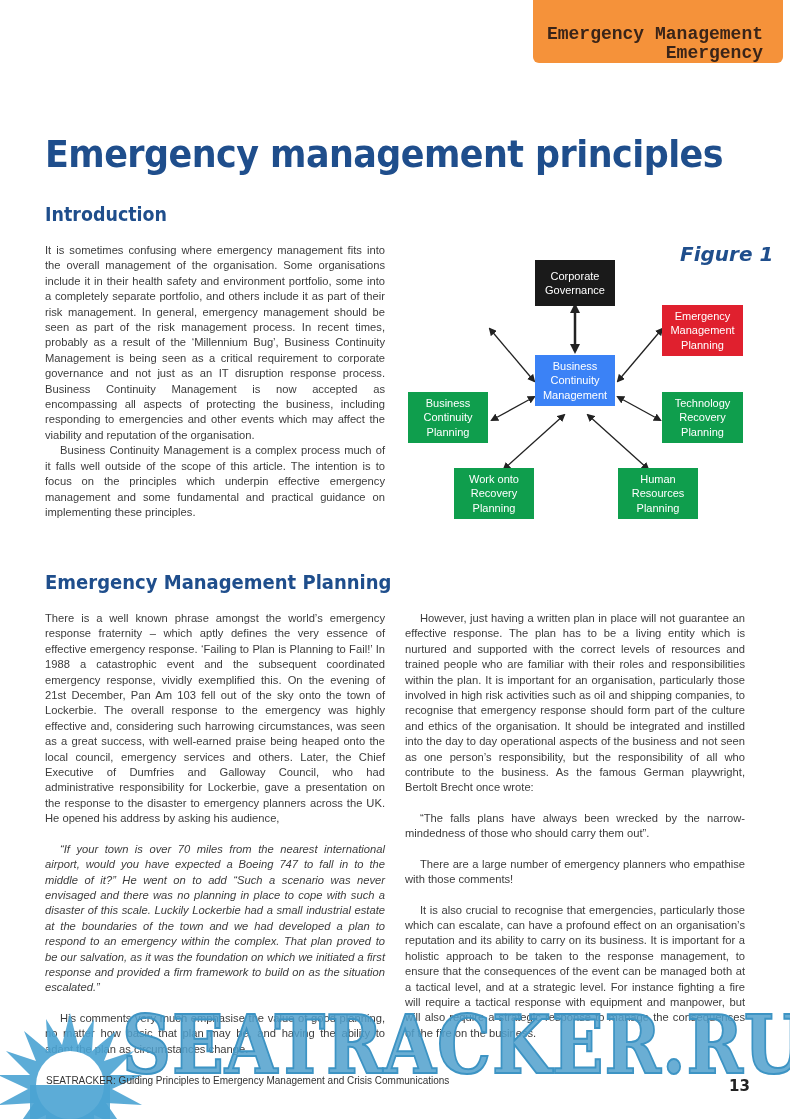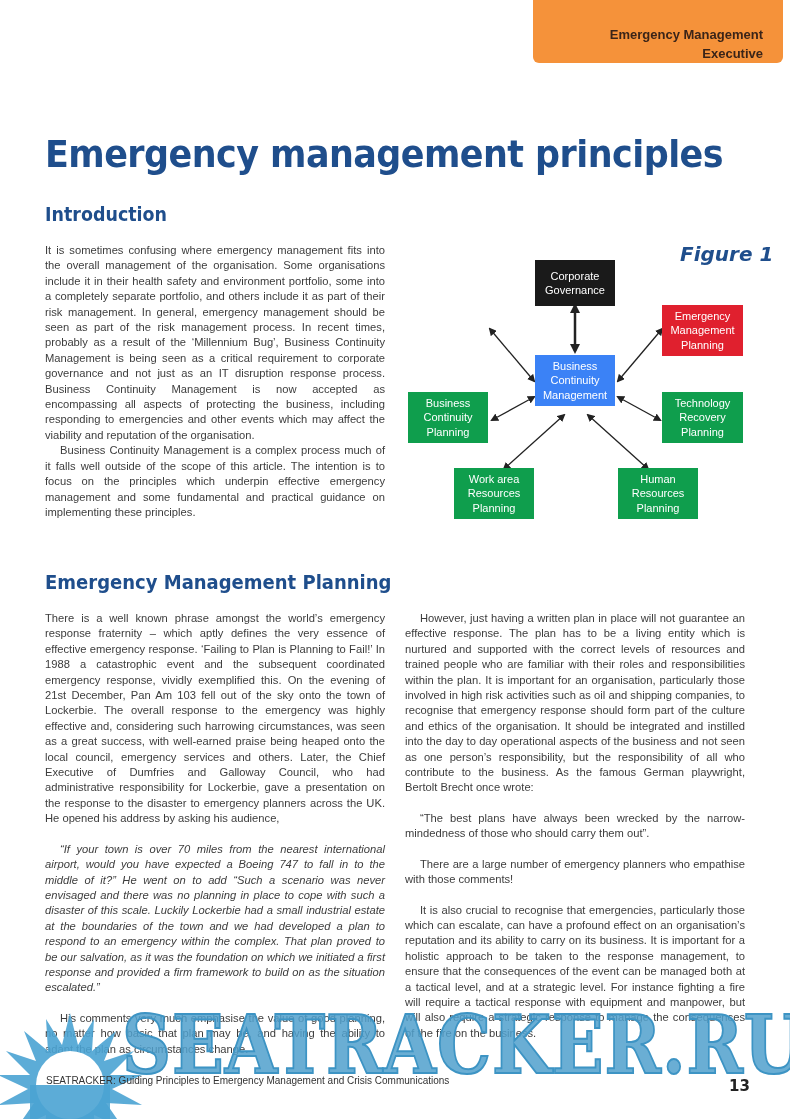--- a/index.html
+++ b/index.html
@@ -1,21 +1,21 @@
 <!DOCTYPE html>
 <html><head>
 <meta charset="utf-8">
 <style>
   html, body { margin: 0; padding: 0; background: #ffffff; }
   body { width: 790px; height: 1119px; position: relative; overflow: hidden;
          font-family: "DejaVu Sans", sans-serif; color: #3a3a3a; }
   .tab { position: absolute; left: 533px; top: 0; width: 250px; height: 63px;
          background: #f5923a; border-radius: 0 0 6px 6px; }
   .tab-text { position: absolute; right: 20px; top: 25px; text-align: right;
-              font-family: Liberation Sans, sans-serif; font-weight: bold; font-size: 13px;
+              font-family: Liberation Mono, monospace; font-weight: bold; font-size: 18px;
               color: #3a2418; line-height: 19px; }
   .page-title { position: absolute; left: 45px; top: 132px; margin: 0;
                 font-family: "DejaVu Sans", sans-serif; font-size: 38px; font-weight: bold;
                 color: #1f4e8c; letter-spacing: -0.6px; transform: scaleX(0.92); transform-origin: left top; }
   .h2 { position: absolute; margin: 0; font-family: "DejaVu Sans", sans-serif; font-weight: bold;
         color: #1f4e8c; }
   .h2.intro { left: 45px; top: 203px; font-size: 19px; transform: scaleX(0.92); transform-origin: left top; }
   .h2.emp { left: 45px; top: 570px; font-size: 20px; transform: scaleX(0.9); transform-origin: left top; }
   .body-text { position: absolute; font-family: "Liberation Sans", sans-serif; font-size: 11.2px;
                line-height: 15.4px; text-align: justify; color: #3c3c3c; }
@@ -46,21 +46,21 @@
              font-weight: bold; font-size: 80px; letter-spacing: 1px; color: rgba(80,160,205,0.85);
              -webkit-text-stroke: 2px #3d94c4; z-index: 2; transform: scaleX(0.85); transform-origin: left top;
              line-height: 1; }
 </style>
 </head>
 <body>
 
 <div class="tab">
   <div class="tab-text">
     <div>Emergency Management</div>
-    <div>Executive</div>
+    <div>Emergency</div>
   </div>
 </div>
 
 <h1 class="page-title">Emergency management principles</h1>
 
 <h2 class="h2 intro">Introduction</h2>
 
 <div class="body-text intro-col">
   <p>It is sometimes confusing where emergency management fits into the overall management of the organisation. Some organisations include it in their health safety and environment portfolio, some into a completely separate portfolio, and others include it as part of their risk management. In general, emergency management should be seen as part of the risk management process. In recent times, probably as a result of the ‘Millennium Bug’, Business Continuity Management is being seen as a critical requirement to corporate governance and not just as an IT disruption response process. Business Continuity Management is now accepted as encompassing all aspects of protecting the business, including responding to emergencies and other events which may affect the viability and reputation of the organisation.</p>
   <p class="indent">Business Continuity Management is a complex process much of it falls well outside of the scope of this article. The intention is to focus on the principles which underpin effective emergency management and some fundamental and practical guidance on implementing these principles.</p>
@@ -84,35 +84,35 @@
     <line x1="92" y1="165" x2="134" y2="142" stroke="#222" stroke-width="1.3" marker-start="url(#ah)" marker-end="url(#ah)"></line>
     <line x1="260" y1="165" x2="218" y2="142" stroke="#222" stroke-width="1.3" marker-start="url(#ah)" marker-end="url(#ah)"></line>
     <line x1="104" y1="214" x2="164" y2="160" stroke="#222" stroke-width="1.3" marker-start="url(#ah)" marker-end="url(#ah)"></line>
     <line x1="248" y1="214" x2="188" y2="160" stroke="#222" stroke-width="1.3" marker-start="url(#ah)" marker-end="url(#ah)"></line>
   </svg>
   <div class="node black" style="left:135px;top:5px;width:80px;height:46px">Corporate Governance</div>
   <div class="node red" style="left:262px;top:50px;width:81px;height:51px">Emergency Management Planning</div>
   <div class="node blue" style="left:135px;top:100px;width:80px;height:51px">Business Continuity Management</div>
   <div class="node green" style="left:8px;top:137px;width:80px;height:51px">Business Continuity Planning</div>
   <div class="node green" style="left:262px;top:137px;width:81px;height:51px">Technology Recovery Planning</div>
-  <div class="node green" style="left:54px;top:213px;width:80px;height:51px">Work area Resources Planning</div>
+  <div class="node green" style="left:54px;top:213px;width:80px;height:51px">Work onto Recovery Planning</div>
   <div class="node green" style="left:218px;top:213px;width:80px;height:51px">Human Resources Planning</div>
 </div>
 
 <h2 class="h2 emp">Emergency Management Planning</h2>
 
 <div class="body-text left-col">
   <p>There is a well known phrase amongst the world’s emergency response fraternity – which aptly defines the very essence of effective emergency response. ‘Failing to Plan is Planning to Fail!’ In 1988 a catastrophic event and the subsequent coordinated emergency response, vividly exemplified this. On the evening of 21st December, Pan Am 103 fell out of the sky onto the town of Lockerbie. The overall response to the emergency was highly effective and, considering such harrowing circumstances, was seen as a great success, with well-earned praise being heaped onto the local council, emergency services and others. Later, the Chief Executive of Dumfries and Galloway Council, who had administrative responsibility for Lockerbie, gave a presentation on the response to the disaster to emergency planners across the UK. He opened his address by asking his audience,</p>
   <p class="indent italic gap">“If your town is over 70 miles from the nearest international airport, would you have expected a Boeing 747 to fall in to the middle of it?” He went on to add “Such a scenario was never envisaged and there was no planning in place to cope with such a disaster of this scale. Luckily Lockerbie had a small industrial estate at the boundaries of the town and we had developed a plan to respond to an emergency within the complex. That plan proved to be our salvation, as it was the foundation on which we initiated a first response and provided a firm framework to build on as the situation escalated.”</p>
   <p class="indent gap">His comments very much emphasise the value of good planning, no matter how basic that plan may be, and having the ability to adapt the plan as circumstances change.</p>
 </div>
 
 <div class="body-text right-col">
   <p class="indent">However, just having a written plan in place will not guarantee an effective response. The plan has to be a living entity which is nurtured and supported with the correct levels of resources and trained people who are familiar with their roles and responsibilities within the plan. It is important for an organisation, particularly those involved in high risk activities such as oil and shipping companies, to recognise that emergency response should form part of the culture and ethics of the organisation. It should be integrated and instilled  into the day to day operational aspects of the business and not seen as one person’s responsibility, but the responsibility of all who contribute to the business. As the famous German playwright, Bertolt Brecht once wrote:</p>
-  <p class="indent gap">“The best plans have always been wrecked by the narrow-mindedness of those who should carry them out”.</p>
+  <p class="indent gap">“The falls plans have always been wrecked by the narrow-mindedness of those who should carry them out”.</p>
   <p class="indent gap">There are a large number of emergency planners who empathise with those comments!</p>
   <p class="indent gap">It is also crucial to recognise that emergencies, particularly those which can escalate, can have a profound effect on an organisation’s reputation and its ability to carry on its business. It is important for a holistic approach to be taken to the response management, to ensure that the consequences of the event can be managed both at a tactical level, and at a strategic level. For instance fighting a fire will require a tactical response with equipment and manpower, but will also require a strategic response to manage the consequences of the fire on the business.</p>
 </div>
 
 <svg class="watermark" viewBox="0 0 790 144">
   <g transform="translate(70,110)">
     <polygon fill="#4aa3d3" opacity="0.9" points="0,-72 8,-40 24,-66 22,-34 46,-54 34,-24 64,-34 40,-10 72,-10 42,4 72,20 36,18 54,44 24,30 26,62 0,38 -26,62 -24,30 -54,44 -36,18 -72,20 -42,4 -72,-10 -40,-10 -64,-34 -34,-24 -46,-54 -22,-34 -24,-66 -8,-40"></polygon>
     <circle cx="0" cy="0" r="34" fill="#ffffff"></circle>
     <rect x="-40" y="0" width="80" height="44" fill="#4aa3d3" opacity="0.9"></rect>
   </g>

